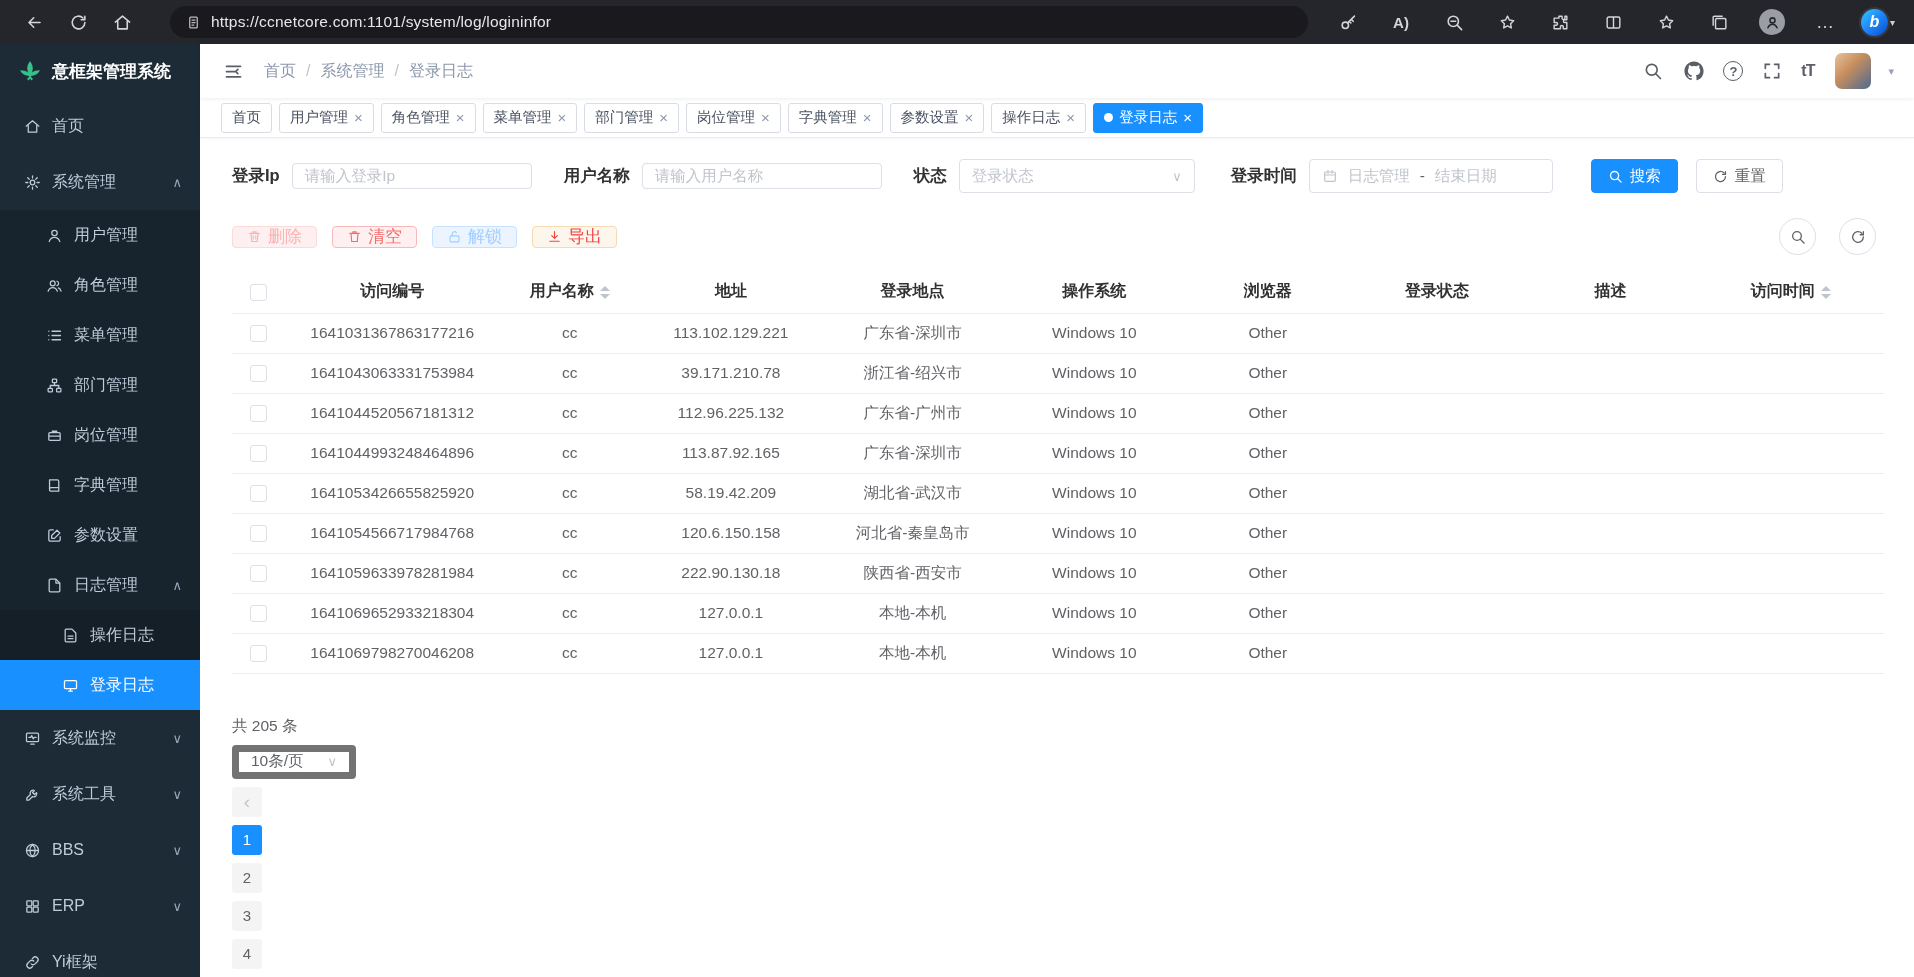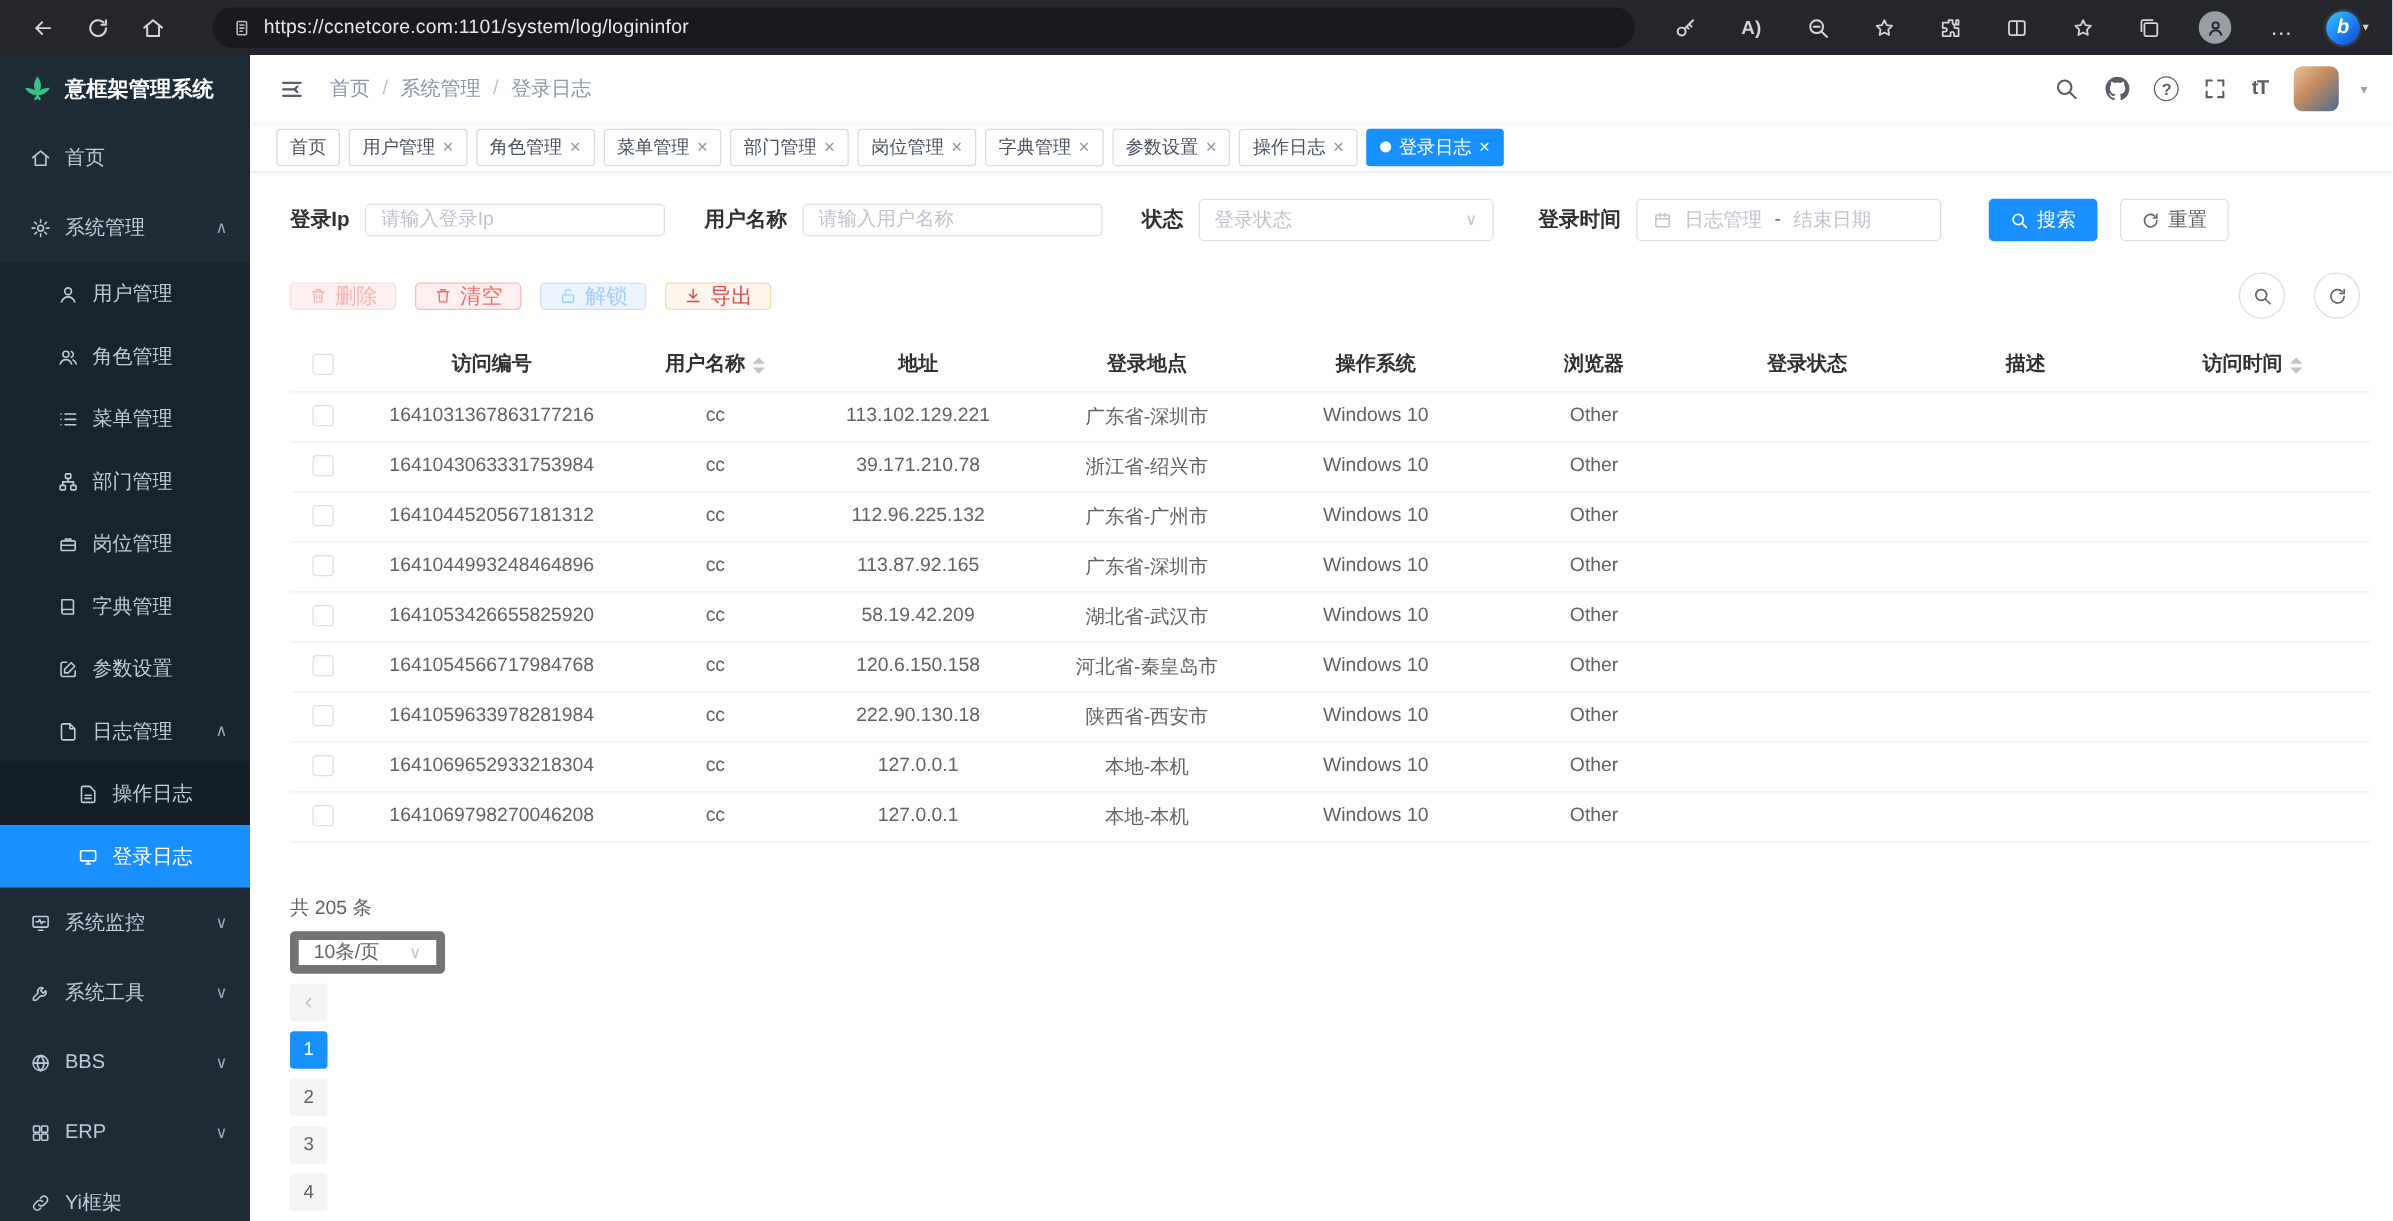--- a/index.html
+++ b/index.html
@@ -57,21 +57,21 @@
 
   
   .tags-bar { height:40px; display:flex; align-items:center; gap:7px; padding:0 0 0 21px; border-bottom:1px solid #e8eaec; box-shadow:0 1px 3px rgba(0,0,0,.04); flex-shrink:0; }
   .tag { height:30px; display:inline-flex; align-items:center; padding:0 10px; border:1px solid #d8dce5; background:#fff; color:#495060; font-size:14.5px; border-radius:3px; gap:6px; cursor:default; white-space:nowrap; }
   .tag .tag-close { font-size:15px; color:#8c97ab; font-style:normal; line-height:1; }
   .tag.active { background:#1890ff; border-color:#1890ff; color:#fff; }
   .tag.active .tag-close { color:#fff; }
   .tag .dot { width:9px; height:9px; border-radius:50%; background:#fff; display:inline-block; }
 
   
-  .content { flex:1; padding:18px 18px 0 32px; overflow:hidden; }
+  .content { flex:1; padding:18px 30px 0 32px; overflow:hidden; }
 
   .filter-row { display:flex; align-items:center; height:40px; }
   .f-label { font-size:16.5px; font-weight:bold; color:#303133; margin-right:12px; white-space:nowrap; }
   .f-input { width:240px; height:26px; border:1px solid #dcdfe6; border-radius:4px; display:flex; align-items:center; padding:0 12px; margin-right:32px; background:#fff; }
   .f-input input { border:none; outline:none; width:100%; font-size:15.5px; color:#606266; font-family:inherit; background:transparent; }
   .f-input input::placeholder { color:#c0c4cc; }
   .f-select { width:236px; height:34px; border:1px solid #dcdfe6; border-radius:4px; display:flex; align-items:center; justify-content:space-between; padding:0 12px; margin-right:36px; color:#c0c4cc; font-size:15.5px; background:#fff; }
   .f-select .caret { color:#c0c4cc; font-size:13px; }
   .f-date { width:244px; height:34px; border:1px solid #dcdfe6; border-radius:4px; display:flex; align-items:center; gap:10px; padding:0 12px; margin-right:38px; color:#c0c4cc; font-size:15.5px; background:#fff; }
   .f-date svg { width:16px; height:16px; color:#c0c4cc; flex-shrink:0; }

